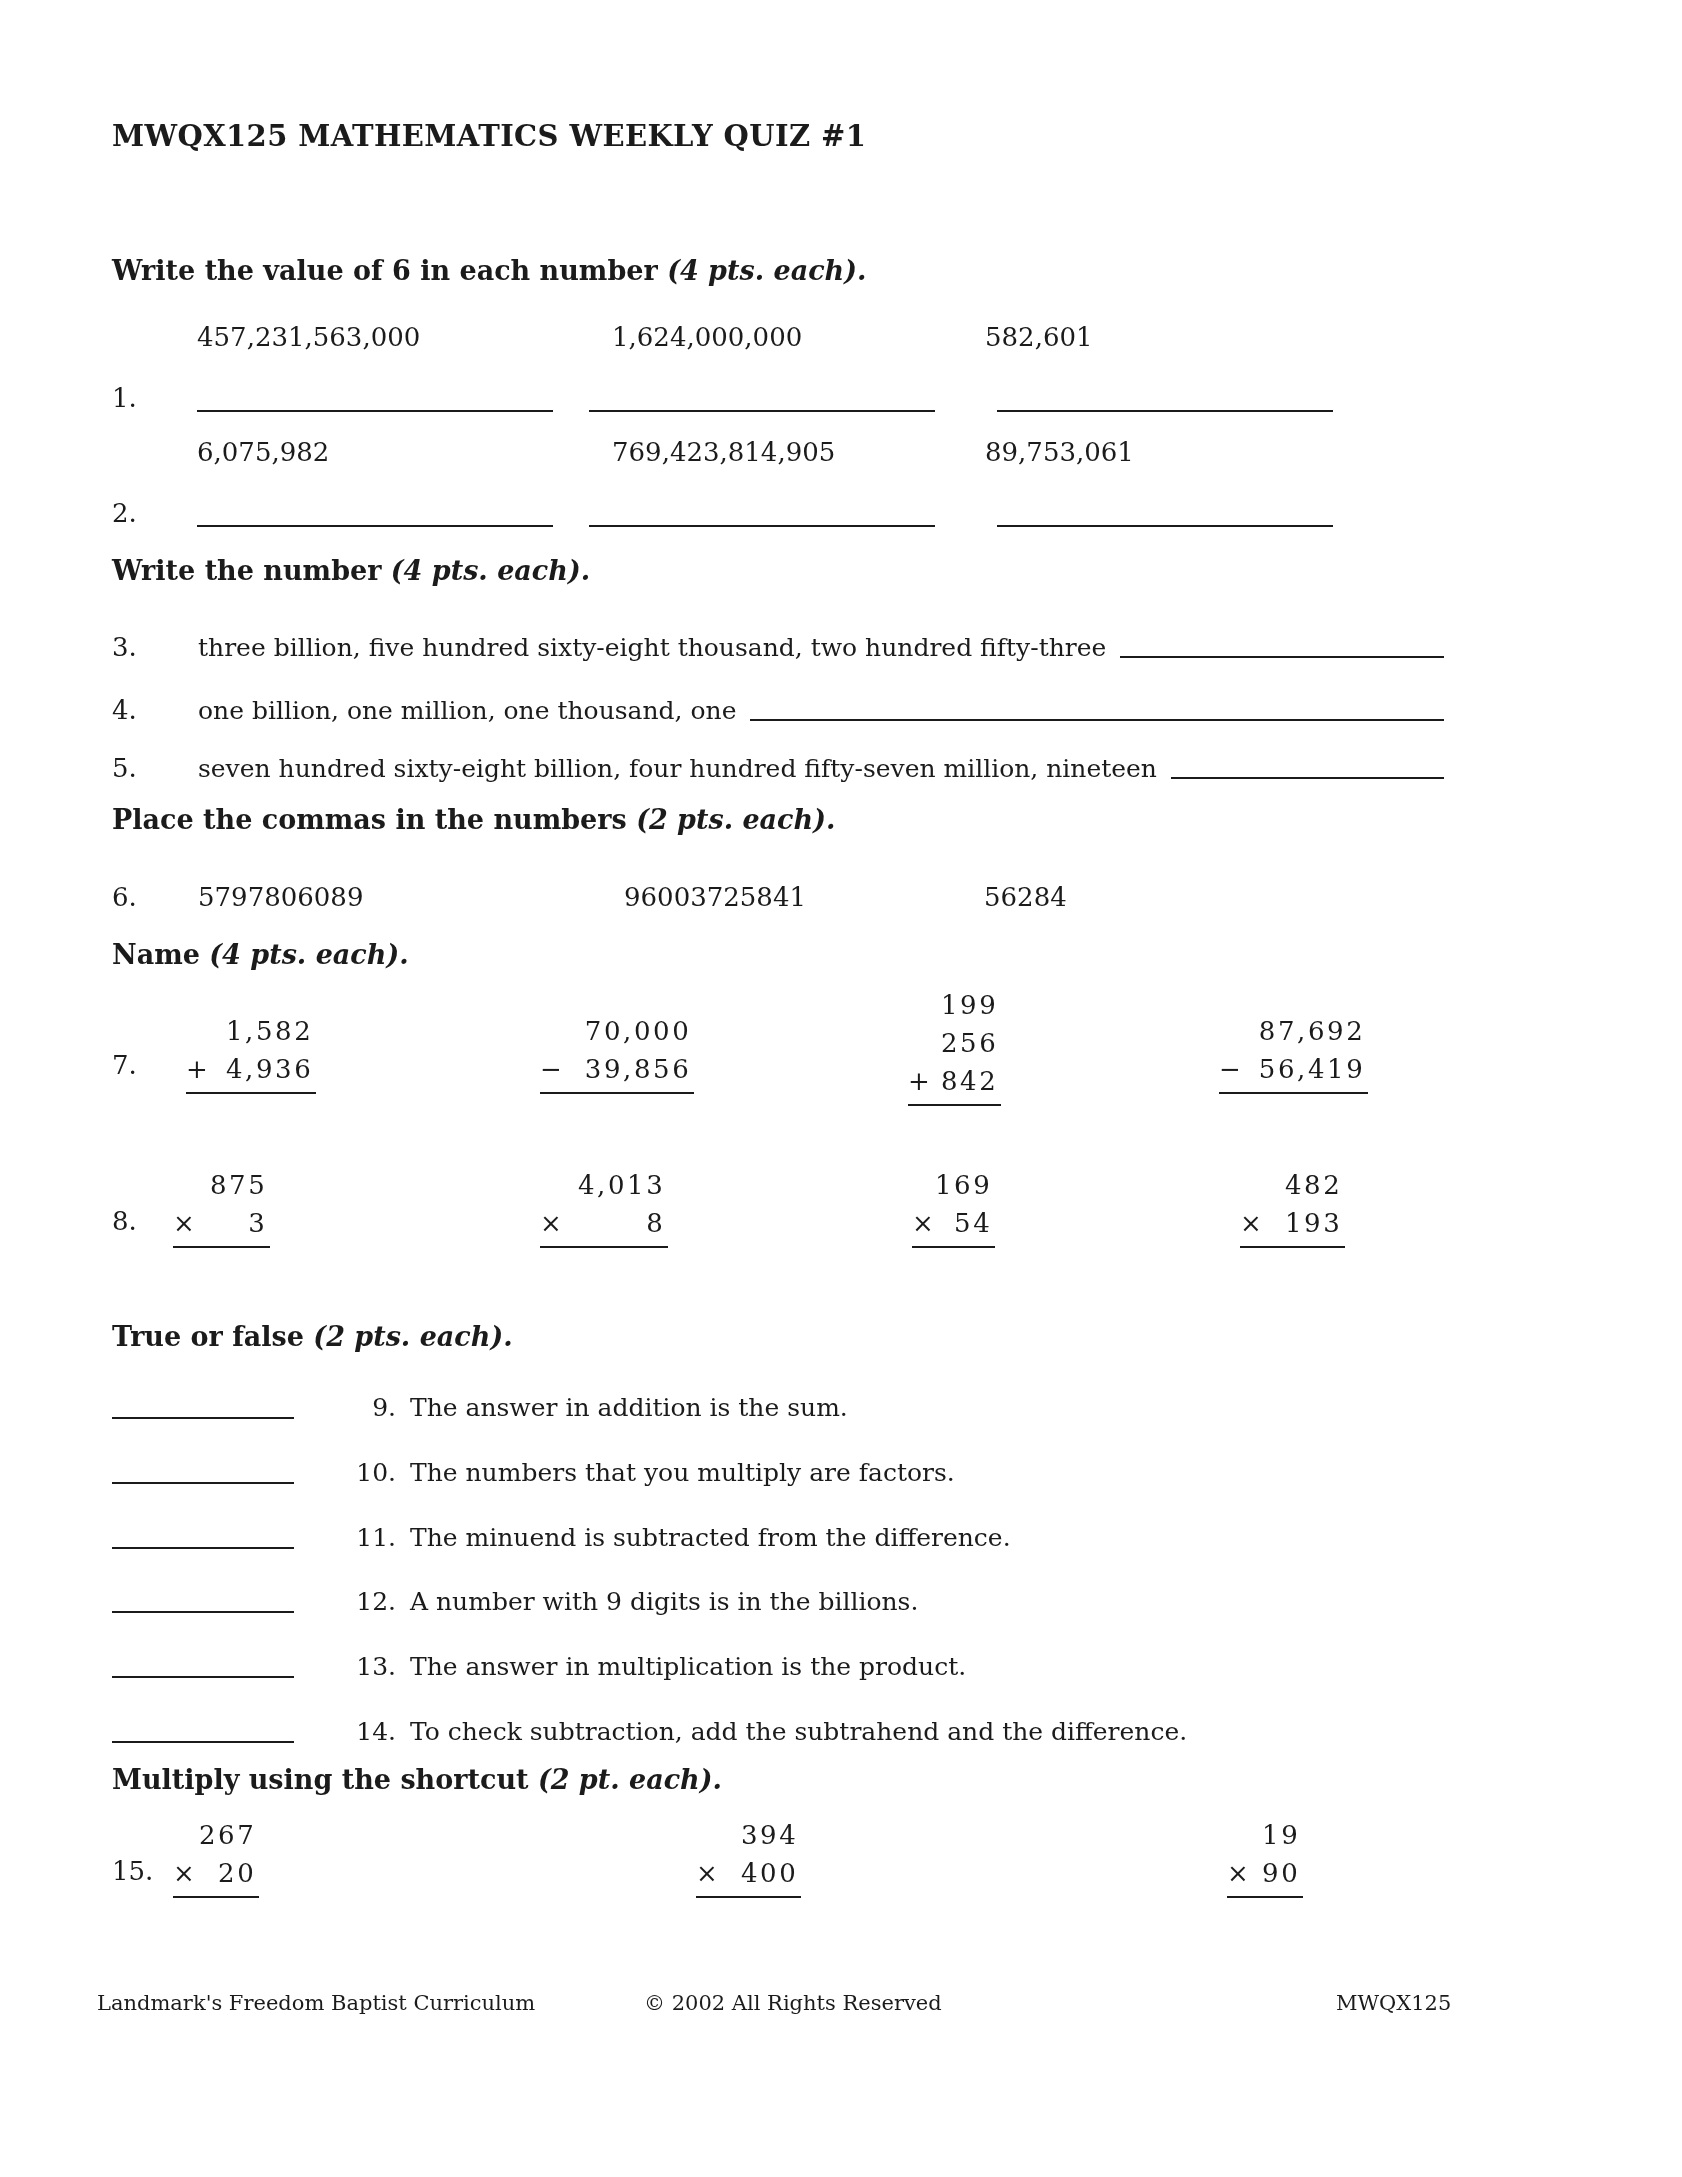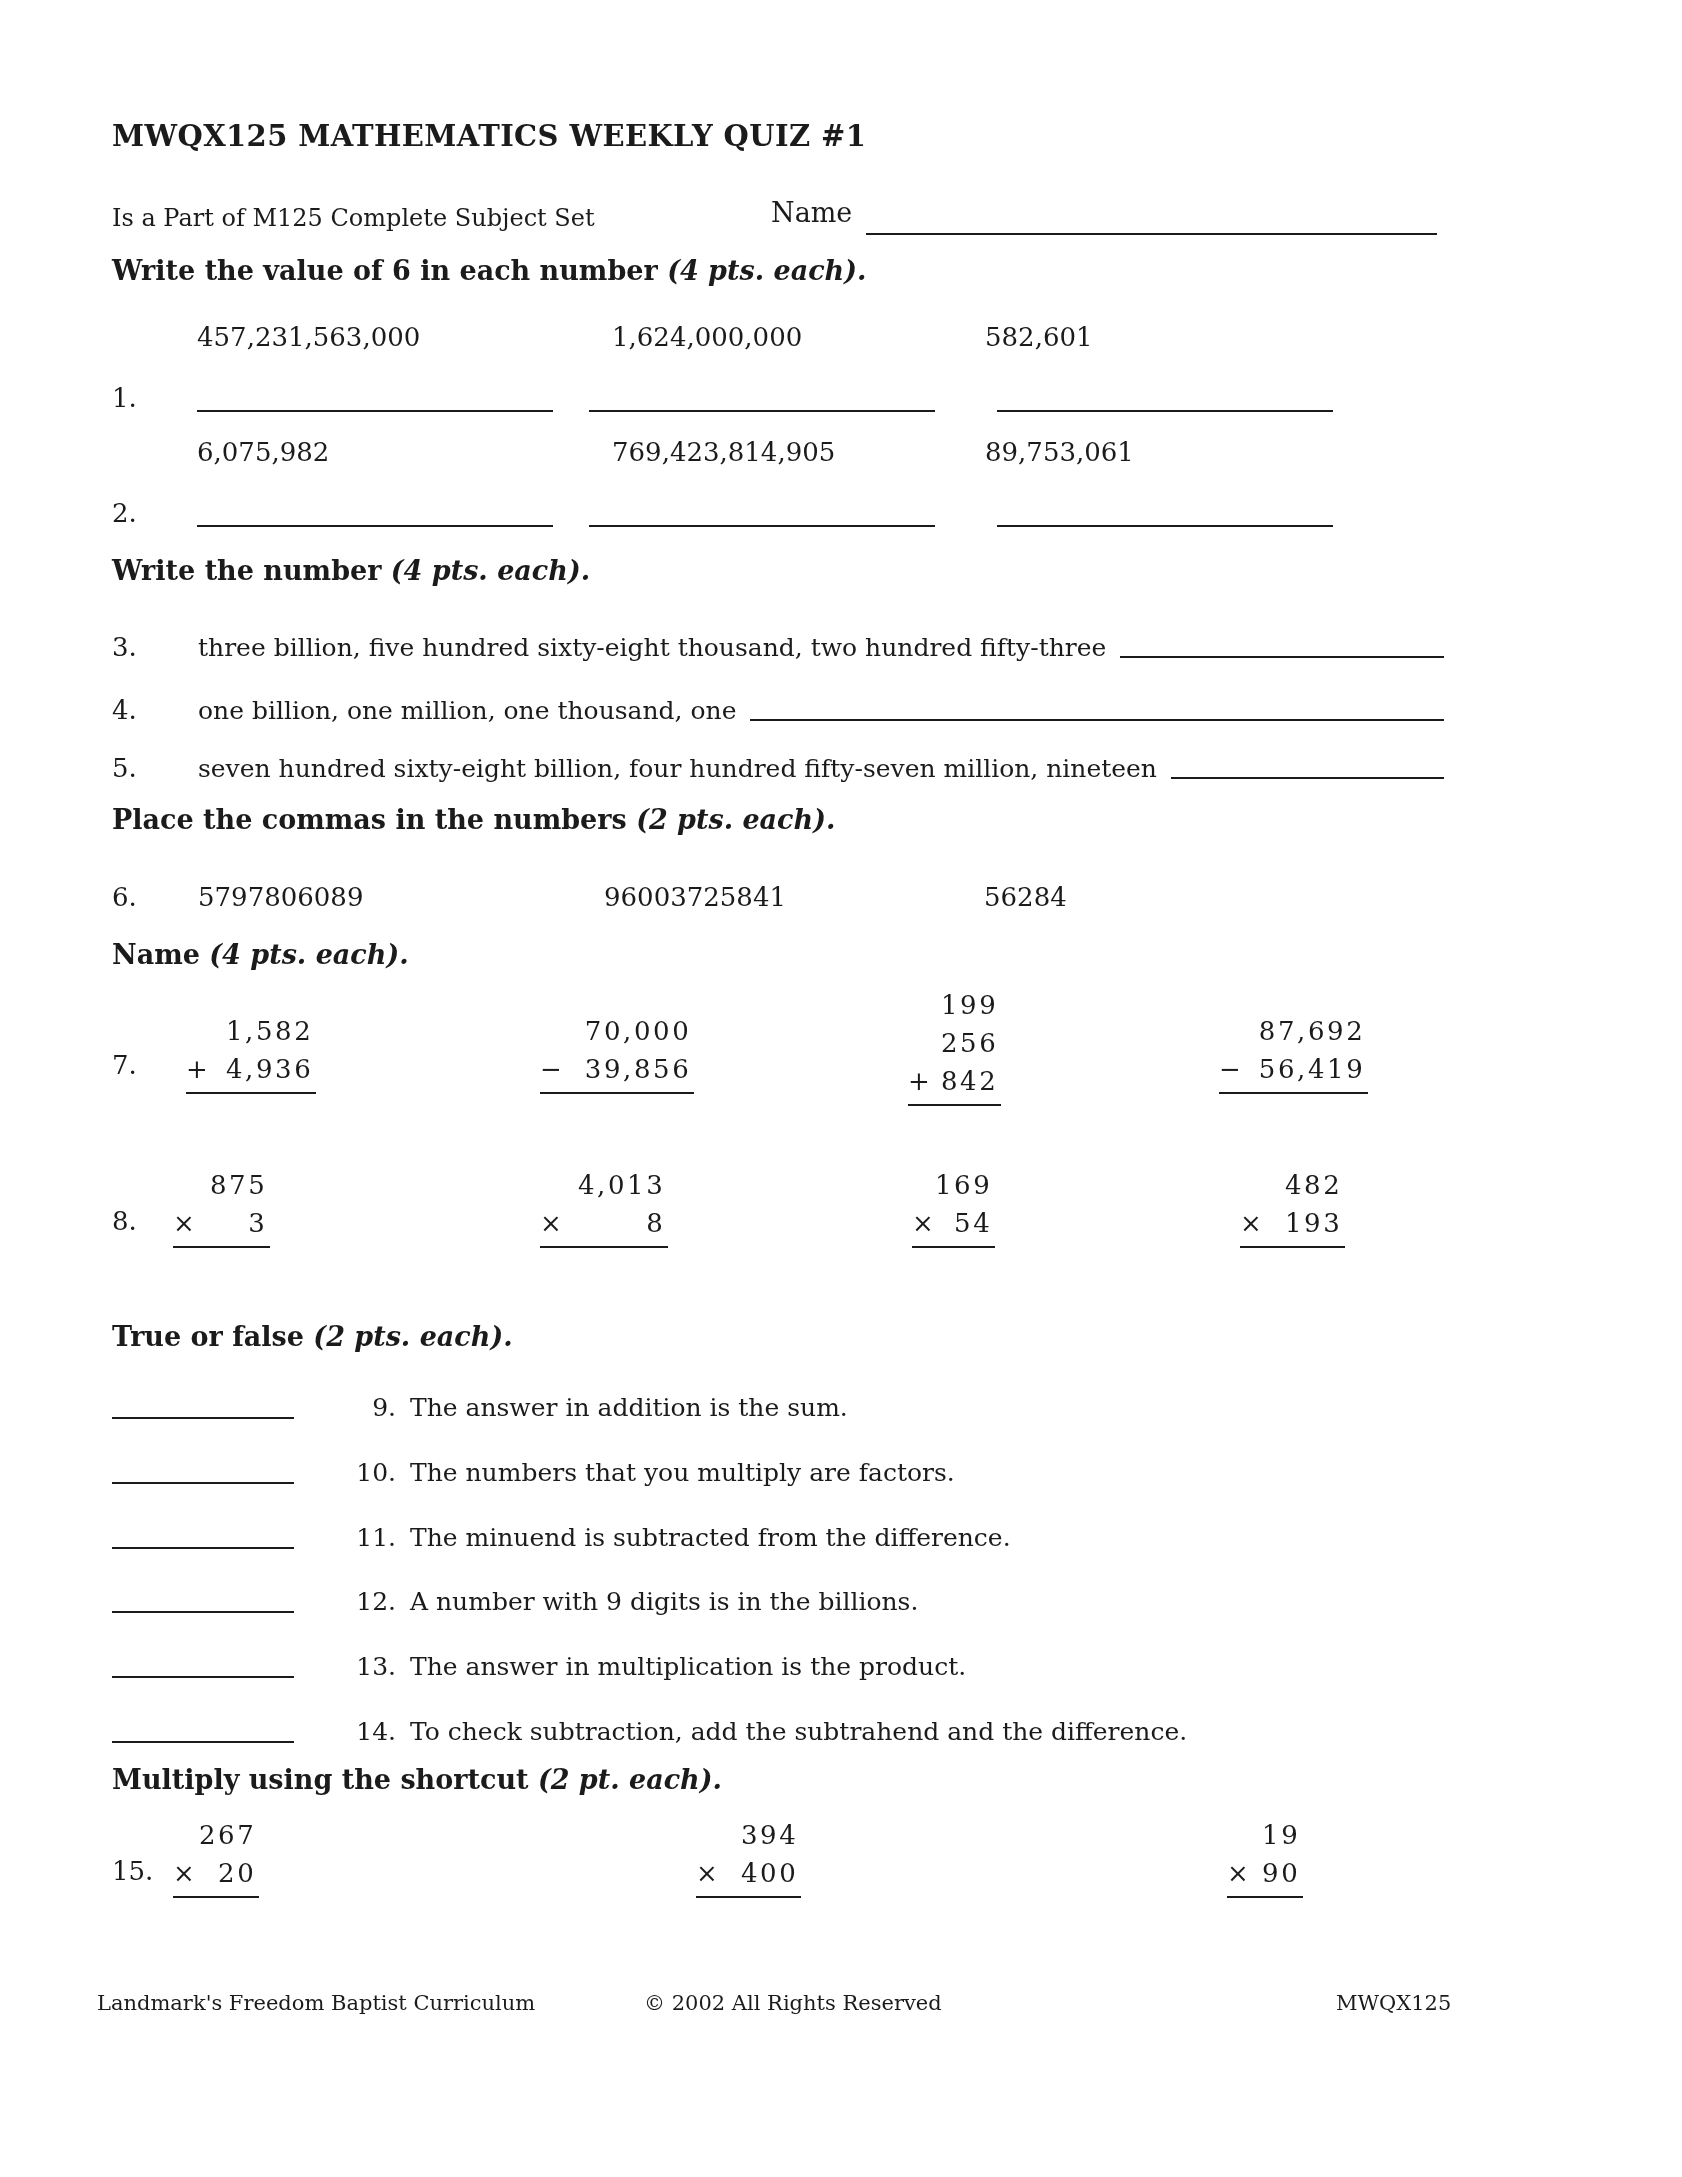--- a/index.html
+++ b/index.html
@@ -48,25 +48,20 @@
 
   .footer span { position:absolute; top:0; font-size:21px; }
 </style>
 </head>
 <body>
 
 <div class="page">
 
   <div class="blk title" style="top:119px">MWQX125 MATHEMATICS WEEKLY QUIZ #1</div>
 
-  <div class="blk subrow" style="top:197px">
-    <span class="subtitle">Is a Part of M125 Complete Subject Set</span>
-    <span class="name-label">Name</span>
-    <span class="line" style="left:754px; top:36px; width:571px"></span>
-  </div>
 
   <div class="blk heading" style="top:255px">
     <span>Write the value of 6 in each number</span>
     <span class="pts">(4 pts. each).</span>
   </div>
 
   <div class="blk numrow" style="top:322px">
     <span class="n" style="left:85px">457,231,563,000</span>
     <span class="n" style="left:500px">1,624,000,000</span>
     <span class="n" style="left:873px">582,601</span>
@@ -108,21 +103,21 @@
   </div>
 
   <div class="blk heading" style="top:804px">
     <span>Place the commas in the numbers</span>
     <span class="pts">(2 pts. each).</span>
   </div>
 
   <div class="blk numrow" style="top:882px; height:42px">
     <span class="q-num" style="top:0">6.</span>
     <span class="n" style="left:86px">5797806089</span>
-    <span class="n" style="left:492px">96003725841</span>
+    <span class="n" style="left:512px">96003725841</span>
     <span class="n" style="left:872px">56284</span>
   </div>
 
   <div class="blk heading" style="top:939px">
     <span>Name</span>
     <span class="pts">(4 pts. each).</span>
   </div>
 
   <div class="blk solve-row" style="top:986px; height:182px">
     <span class="q-num" style="top:64px">7.</span>

